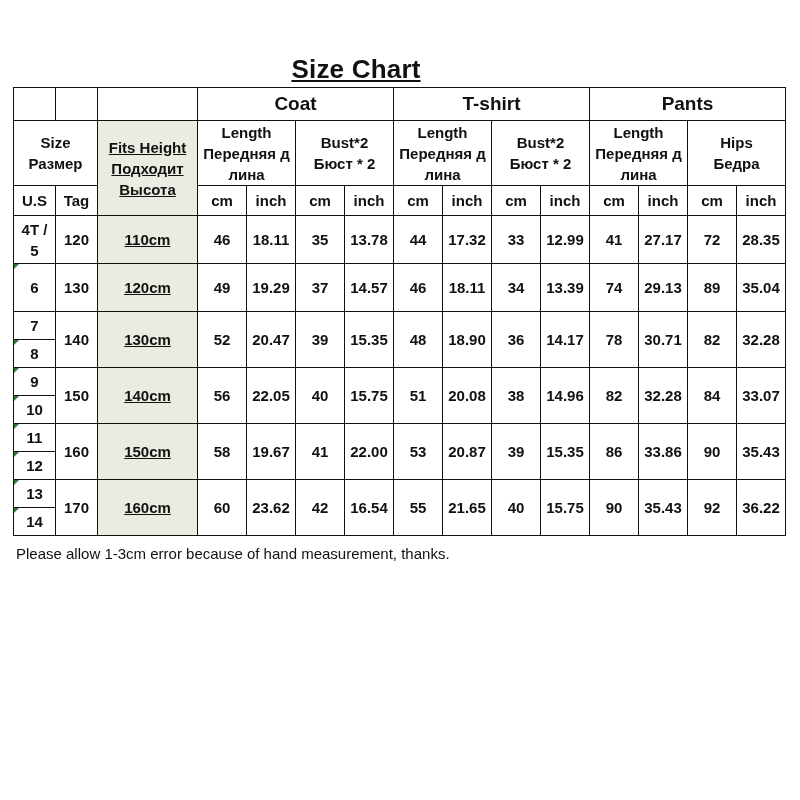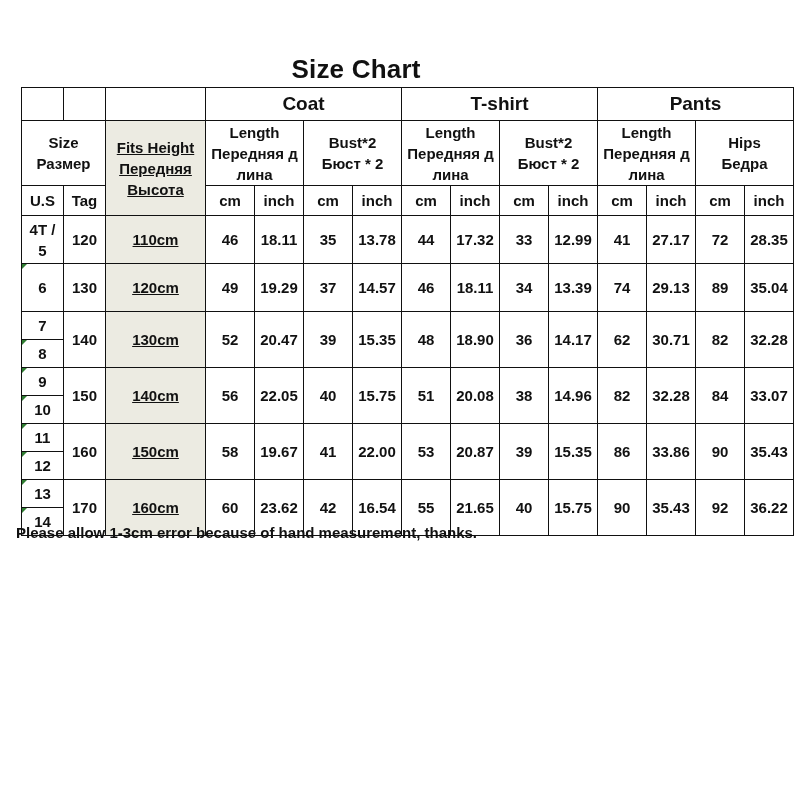--- a/index.html
+++ b/index.html
@@ -1,27 +1,27 @@
 <!DOCTYPE html>
 <html><head>
   <meta charset="utf-8">
   <style>
     html, body { margin: 0; padding: 0; background: #ffffff; }
     body { width: 800px; height: 800px; position: relative; overflow: hidden;
            font-family: "Liberation Sans", "DejaVu Sans", sans-serif; color: #111; }
     .title { position: absolute; left: 0; top: 54px; width: 712px; text-align: center;
-             font-size: 26px; font-weight: bold; letter-spacing: 0.2px; }
+             font-size: 26px; font-weight: bold; letter-spacing: 0.2px; text-decoration: underline; }
     table.chart { position: absolute; left: 13px; top: 87px; border-collapse: collapse;
-                  table-layout: fixed; font-weight: bold; font-size: 15px; margin-left: 8px; }
+                  table-layout: fixed; font-weight: bold; font-size: 15px; }
     table.chart td { border: 1.5px solid #111; text-align: center; vertical-align: middle;
                      padding: 0; line-height: 1.3; overflow: hidden; position: relative; }
     .grp { font-size: 19px; }
     .sub { font-size: 15px; line-height: 21px !important; }
     .fits { background: #ecebe2; text-decoration: underline; }
-    .note { position: absolute; left: 16px; top: 524px; font-size: 15px; font-weight: bold; }
+    .note { position: absolute; left: 16px; top: 545px; font-size: 15px; font-weight: normal; }
     .tri::before { content: ""; position: absolute; left: 0; top: 0; width: 0; height: 0;
                    border-top: 5px solid #2f7d32; border-right: 5px solid transparent; }
   </style>
 </head>
 <body>
 
 <div class="title">Size Chart</div>
 
 <table class="chart">
   <colgroup>
@@ -50,21 +50,21 @@
       <td colspan="4" class="grp">T-shirt</td>
       <td colspan="4" class="grp">Pants</td>
     </tr>
     <tr style="height:65px">
       <td colspan="2" class="sub">
         <div>Size</div>
         <div>Размер</div>
       </td>
       <td rowspan="2" class="sub fits">
         <div>Fits Height</div>
-        <div>Передняя</div>
+        <div>Подходит</div>
         <div>Высота</div>
       </td>
       <td colspan="2" class="sub">
         <div>Length</div>
         <div>Передняя д</div>
         <div>лина</div>
       </td>
       <td colspan="2" class="sub">
         <div>Bust*2</div>
         <div>Бюст * 2</div>
@@ -149,21 +149,21 @@
       <td rowspan="2">140</td>
       <td rowspan="2" class="fits">130cm</td>
       <td rowspan="2">52</td>
       <td rowspan="2">20.47</td>
       <td rowspan="2">39</td>
       <td rowspan="2">15.35</td>
       <td rowspan="2">48</td>
       <td rowspan="2">18.90</td>
       <td rowspan="2">36</td>
       <td rowspan="2">14.17</td>
-      <td rowspan="2">62</td>
+      <td rowspan="2">78</td>
       <td rowspan="2">30.71</td>
       <td rowspan="2">82</td>
       <td rowspan="2">32.28</td>
     </tr>
     <tr style="height:28px">
       <td class="tri">8</td>
     </tr>
 
     <tr style="height:28px">
       <td class="tri">9</td>

